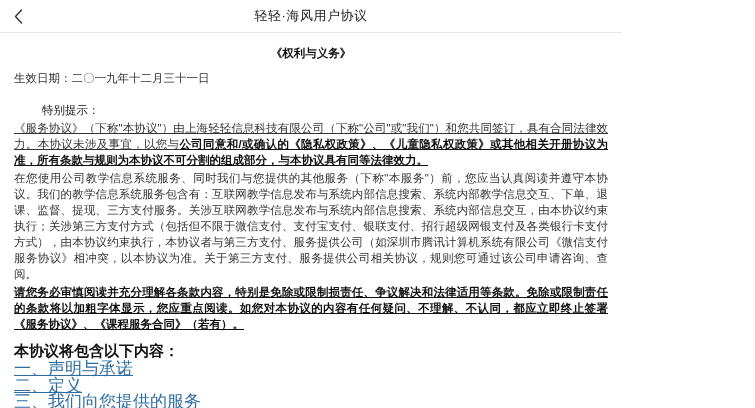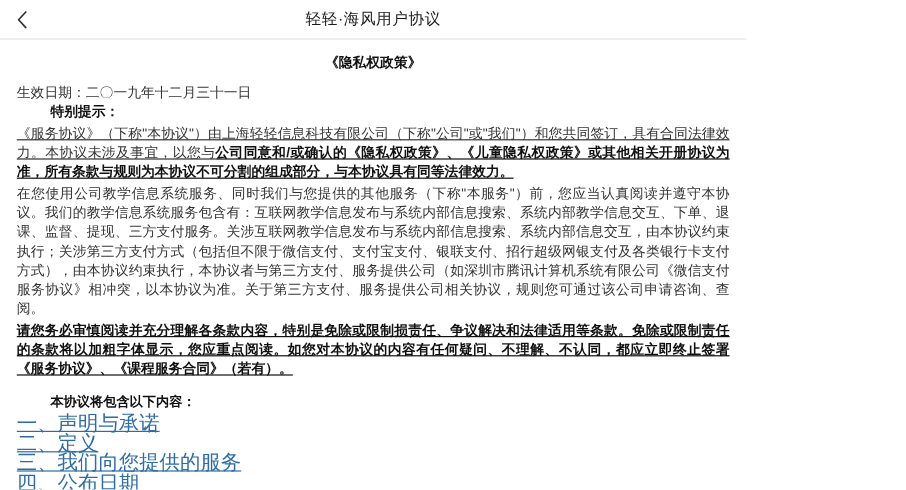--- a/index.html
+++ b/index.html
@@ -60,23 +60,23 @@
     font-weight: bold;
     color: #111111;
     margin: 2px 0 9px 0;
   }
   .meta-line {
     font-size: 11.5px;
     color: #333333;
     line-height: 16px;
   }
   .section-head {
-    font-weight: bold;
+    font-weight: normal;
     color: #111111;
-    margin-top: 0;
+    margin-top: 16px;
     font-size: 11.5px;
     padding-left: 28px;
   }
   p.para {
     margin: 2px 0 0 0;
     text-align: justify;
     text-justify: inter-ideograph;
     font-size: 11.5px;
     line-height: 16px;
   }
@@ -85,22 +85,21 @@
   }
   .bu {
     font-weight: bold;
     color: #111111;
     text-decoration: underline;
   }
   .toc-head {
     font-weight: bold;
     color: #111111;
     margin-top: 11px;
-    font-size: 11px;
-    margin-left: 28px;
+    font-size: 15px;
   }
   .toc-list {
     margin: 2px 0 0 0;
   }
   .toc-item {
     color: #2e6da4;
     text-decoration: underline;
     font-size: 17px;
     line-height: 16.5px;
     display: block;
@@ -118,21 +117,21 @@
         <svg width="9" height="15" viewBox="0 0 9 15" aria-hidden="true">
           <polyline points="7.5,1 1.5,7.5 7.5,14" fill="none" stroke="#333333" stroke-width="1.4" stroke-linecap="round" stroke-linejoin="round"></polyline>
         </svg>
       </span>
     </div>
     <div class="header-title">轻轻·海风用户协议</div>
   </div>
 
   <div class="content">
 
-    <div class="doc-title">《隐私权政策》</div>
+    <div class="doc-title">《权利与义务》</div>
 
     <div class="meta-line">生效日期：二〇一九年十二月三十一日</div>
 
     <div class="section-head">特别提示：</div>
     <p class="para">
       <span class="u">《服务协议》（下称"本协议"）由上海轻轻信息科技有限公司（下称"公司"或"我们"）和您共同签订，具有合同法律效力。本协议未涉及事宜，以您与</span><span class="bu">公司同意和/或确认的《隐私权政策》、《儿童隐私权政策》或其他相关开册协议为准，所有条款与规则为本协议不可分割的组成部分，与本协议具有同等法</span><span class="bu">律效力。</span>
     </p>
 
     <p class="para">在您使用公司教学信息系统服务、同时我们与您提供的其他服务（下称"本服务"）前，您应当认真阅读并遵守本协议。我们的教学信息系统服务包含有：互联网教学信息发布与系统内部信息搜索、系统内部教学信息交互、下单、退课、监督、提现、三方支付服务。关涉互联网教学信息发布与系统内部信息搜索、系统内部信息交互，由本协议约束执行；关涉第三方支付方式（包括但不限于微信支付、支付宝支付、银联支付、招行超级网银支付及各类银行卡支付方式），由本协议约束执行，本协议者与第三方支付、服务提供公司（如深圳市腾讯计算机系统有限公司《微信支付服务协议》相冲突，以本协议为准。关于第三方支付、服务提供公司相关协议，规则您可通过该公司申请咨询、查阅。</p>
 

